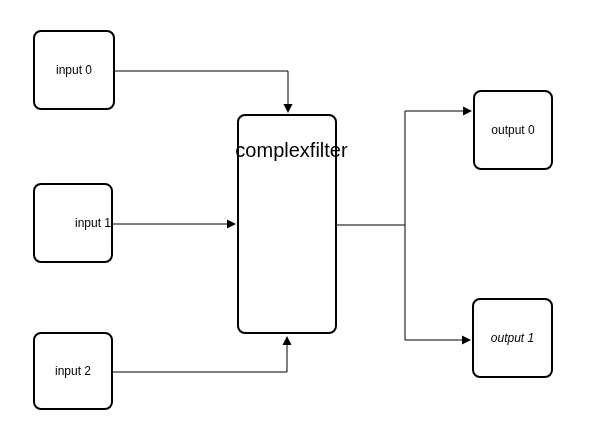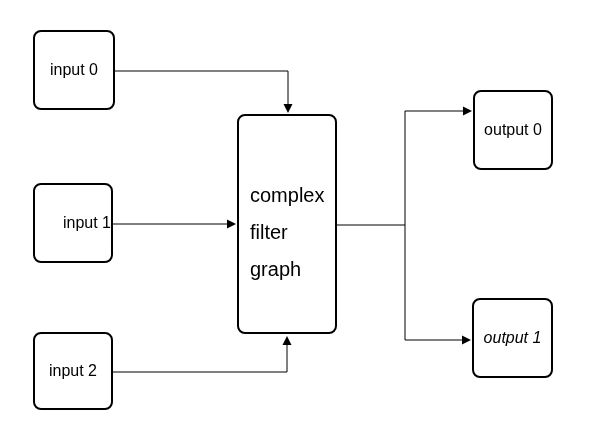--- a/index.html
+++ b/index.html
@@ -20,26 +20,26 @@
     box-sizing: border-box;
     border: 2px solid #000000;
     border-radius: 8px;
     background: #ffffff;
     display: flex;
     align-items: center;
     justify-content: center;
     color: #000000;
   }
   .node .small-label {
-    font-size: 16px;
+    font-size: 12px;
     color: #000000;
     white-space: nowrap;
   }
   .node.filter-node {
-    flex-direction: column;
+    flex-direction: row;
     align-items: flex-start;
     justify-content: center;
     padding: 16px 2px 0 11px;
   }
   .filter-line {
     font-size: 20px;
     line-height: 37px;
     color: #000000;
     white-space: nowrap;
   }
@@ -103,21 +103,20 @@
     <span class="small-label">input 1</span>
   </div>
 
   <div class="node" style="left:33px; top:332px; width:80px; height:78px;">
     <span class="small-label">input 2</span>
   </div>
 
   <div class="node filter-node" style="left:237px; top:114px; width:100px; height:220px;">
     <span class="filter-line">complex</span>
     <span class="filter-line">filter</span>
-    <span class="filter-line">graph</span>
   </div>
 
   <div class="node" style="left:473px; top:71px; width:80px; height:80px;margin-top:19px;">
     <span class="small-label">output 0</span>
   </div>
 
   <div class="node" style="left:472px; top:298px; width:81px; height:80px;font-style:italic;">
     <span class="small-label">output 1</span>
   </div>
 

